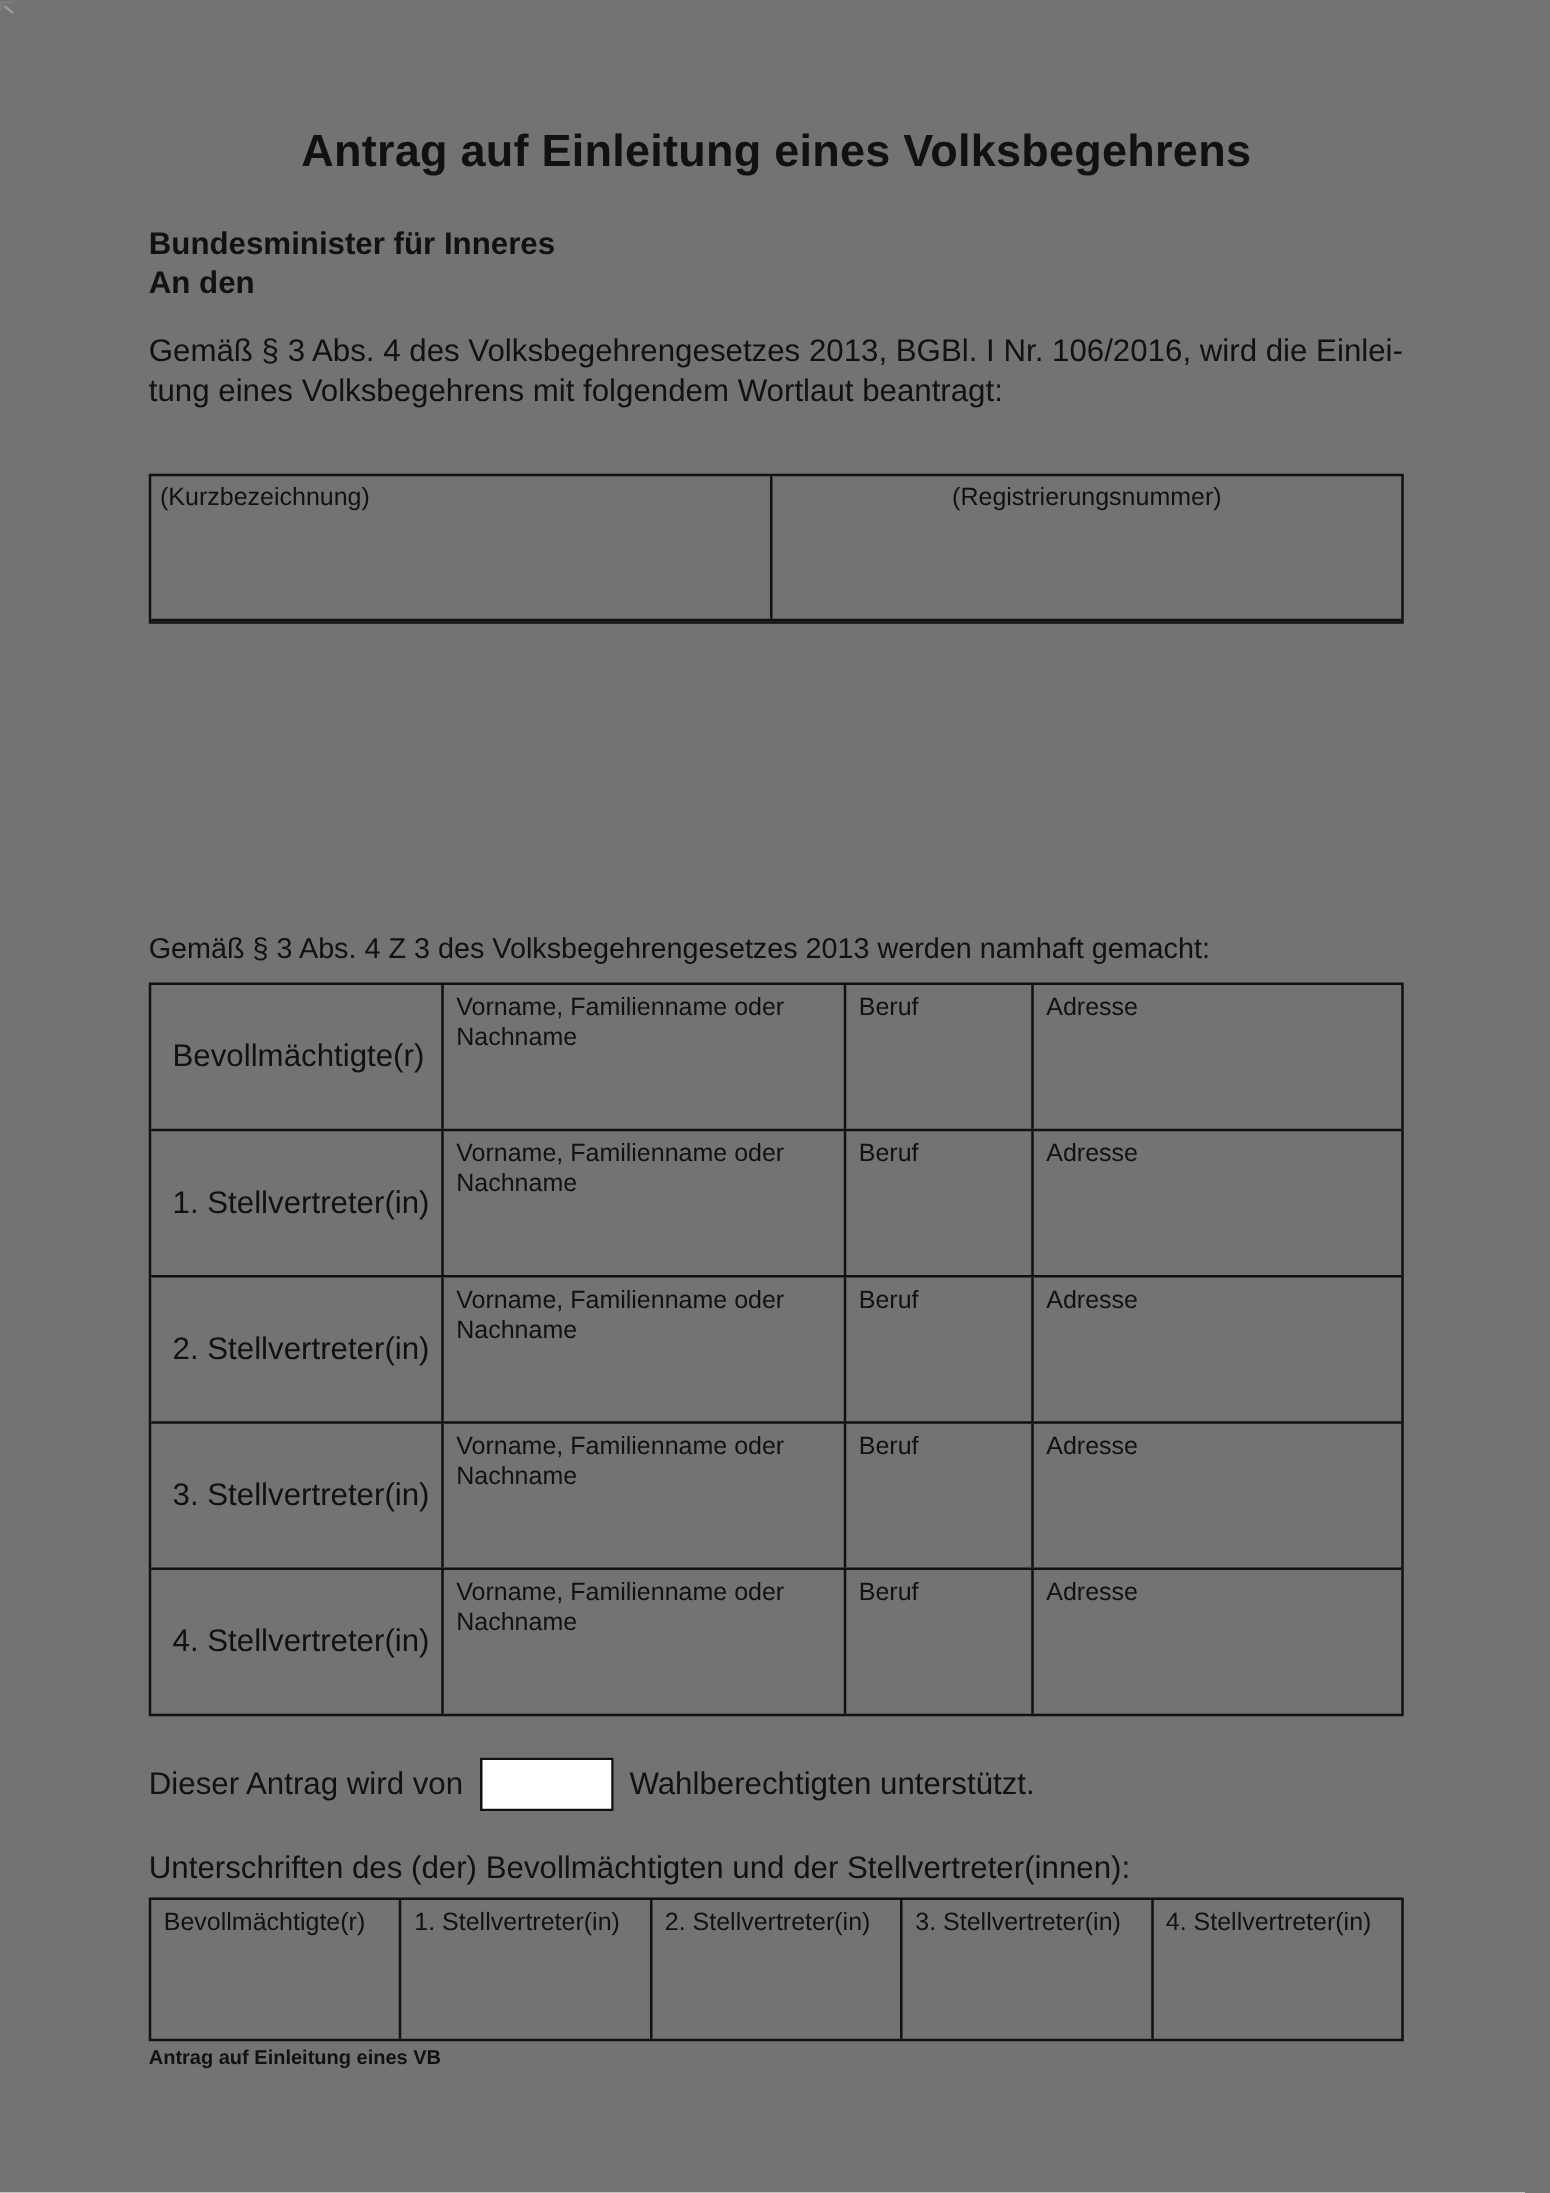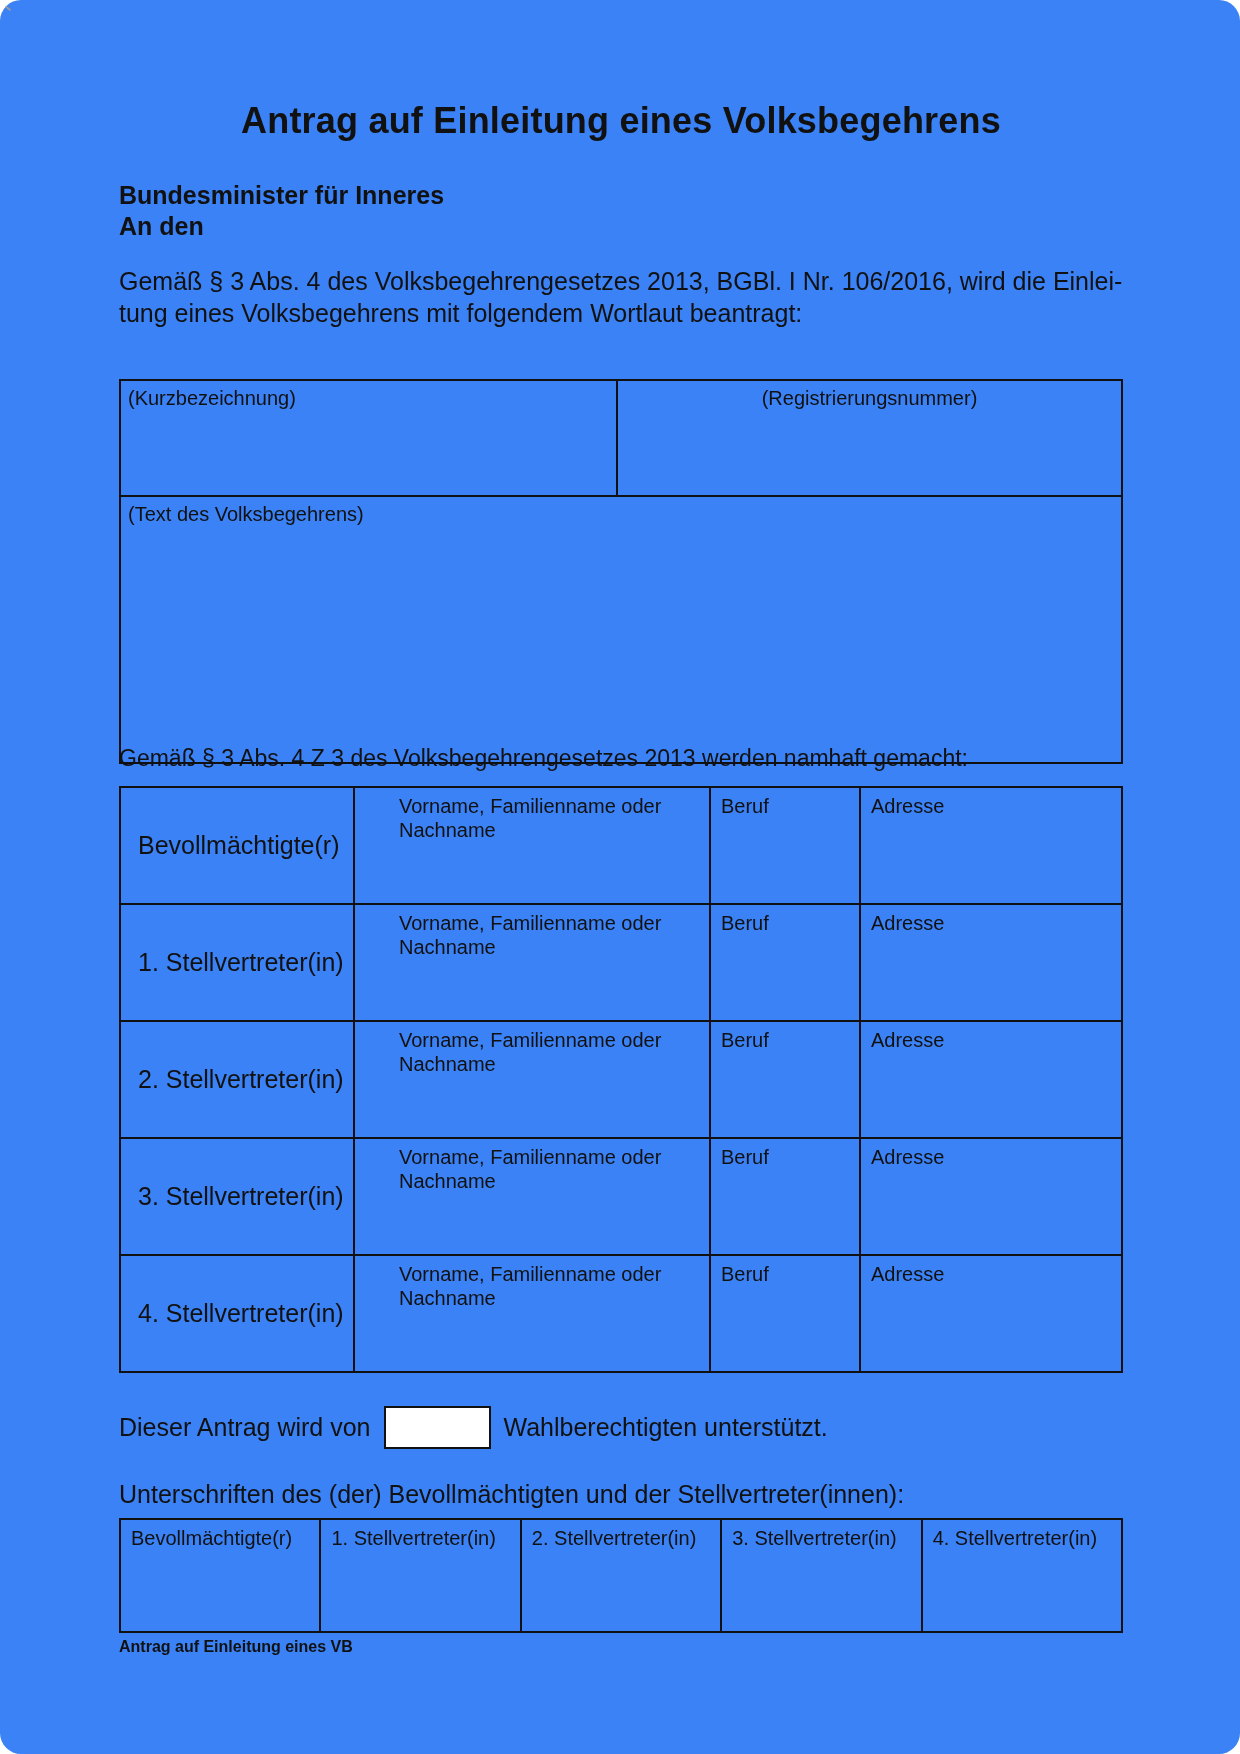--- a/index.html
+++ b/index.html
@@ -5,25 +5,24 @@
 <style>
   html, body {
     margin: 0;
     padding: 0;
     background: #ffffff;
   }
   .page {
     position: relative;
     width: 1240px;
     height: 1754px;
-    background: #3b82f6;
+    background: #737373;
     color: #111111;
     font-family: "Liberation Sans", sans-serif;
     overflow: hidden;
-    border-radius: 21px;
   }
 
   
   .corner-mark { position: absolute; left: 0; top: 0; width: 14px; height: 12px; }
   .corner-mark .h { position: absolute; left: 0; top: 1px; width: 11px; height: 2px; background: #7d7d7d; }
   .corner-mark .v { position: absolute; left: 0; top: 1px; width: 2px; height: 7px; background: #7d7d7d; }
   .corner-mark .d { position: absolute; left: 4px; top: 4px; width: 9px; height: 2px; background: #9a9a9a; transform: rotate(38deg); transform-origin: left top; }
 
   .title {
     position: absolute;
@@ -95,21 +94,21 @@
   .t2-label {
     width: 234px;
     box-sizing: border-box;
     border-right: 2px solid #111;
     display: flex;
     align-items: center;
     padding-left: 17px;
     font-size: 25px;
   }
   .t2-cell { box-sizing: border-box; padding: 6px 10px; }
-  .t2-cell.name   { width: 322px; border-right: 2px solid #111; margin-left: 34px; }
+  .t2-cell.name   { width: 322px; border-right: 2px solid #111; }
   .t2-cell.beruf  { width: 150px; border-right: 2px solid #111; }
   .t2-cell.adresse{ flex: 1; }
 
   
   .support {
     position: absolute;
     left: 119px;
     top: 1404px;
     height: 47px;
     display: flex;
@@ -182,23 +181,20 @@
 
   <div class="t1">
     <div class="t1-row1">
       <div class="t1-c1">
         <span class="cell-label">(Kurzbezeichnung)</span>
       </div>
       <div class="t1-c2">
         <span class="cell-label">(Registrierungsnummer)</span>
       </div>
     </div>
-    <div class="t1-row2">
-      <span class="cell-label">(Text des Volksbegehrens)</span>
-    </div>
   </div>
 
   <div class="p2">Gemäß § 3 Abs. 4 Z 3 des Volksbegehrengesetzes 2013 werden namhaft gemacht:</div>
 
   <div class="t2">
 
     <div class="t2-row">
       <div class="t2-label">Bevollmächtigte(r)</div>
       <div class="t2-cell name">
         <span class="cell-label">Vorname, Familienname oder Nachname</span>

